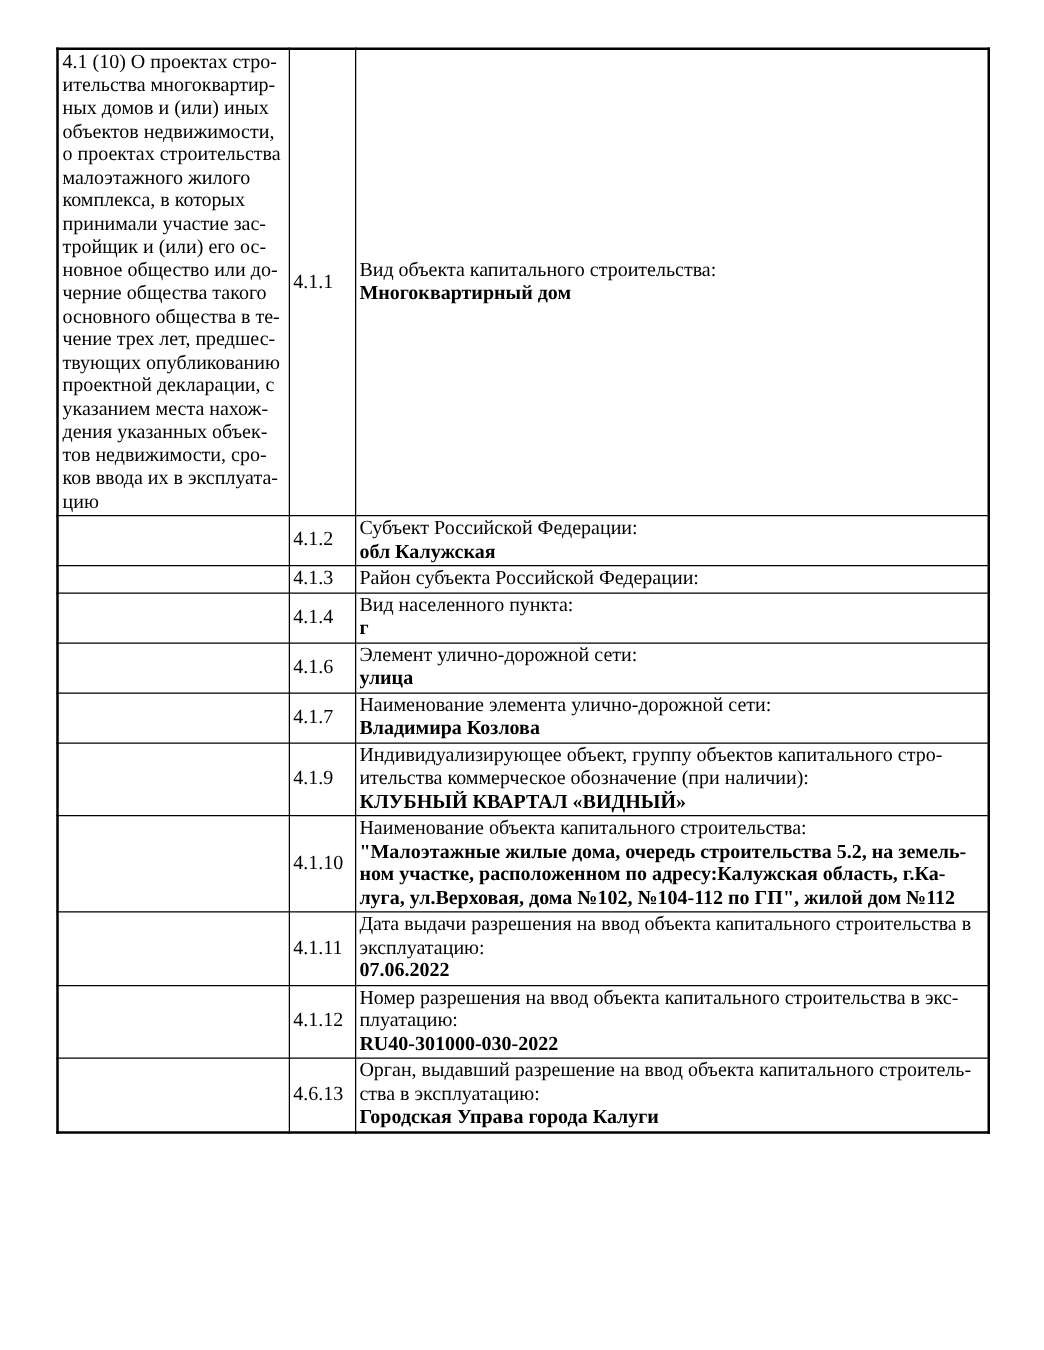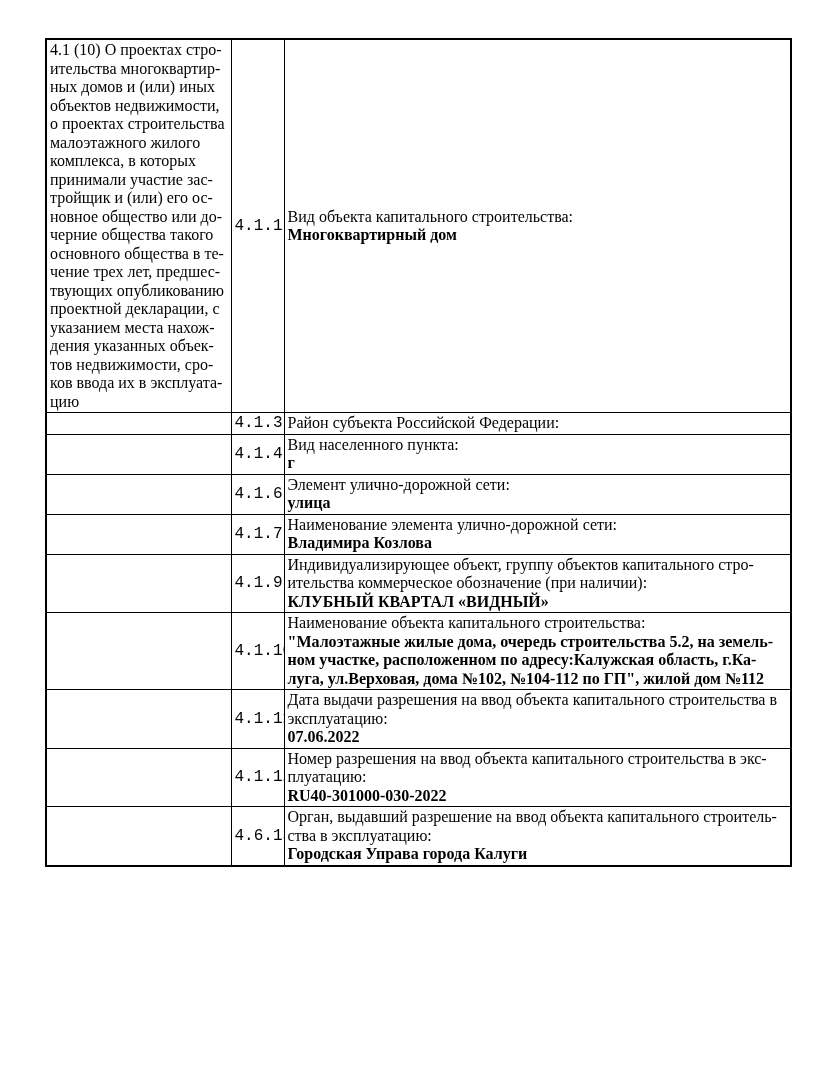--- a/index.html
+++ b/index.html
@@ -36,21 +36,20 @@
     overflow: hidden;
   }
   td.desc {
     padding: 1px 2px 1px 3px;
     margin-top: 32px;
   }
   td.num {
     vertical-align: middle;
     padding-left: 3px;
     padding-right: 1px;
-    font-family: Liberation Mono, monospace;
   }
   td.mid {
     vertical-align: middle;
   }
   .pre {
     white-space: pre-line;
   }
   .bold {
     font-weight: bold;
   }
@@ -85,20 +84,28 @@
 указанием места нахож-
 дения указанных объек-
 тов недвижимости, сро-
 ков ввода их в эксплуата-
 цию</div>
       </td>
       <td class="num mid">4.1.1</td>
       <td class="mid">
         <div class="pre">Вид объекта капитального строительства:</div>
         <div class="val"><span class="pre"></span><span class="pre bold">Многоквартирный дом</span></div>
+      </td>
+    </tr>
+    <tr>
+      <td class="desc"></td>
+      <td class="num">4.1.2</td>
+      <td>
+        <div class="pre">Субъект Российской Федерации:</div>
+        <div class="val"><span class="pre"></span><span class="pre bold">обл Калужская</span></div>
       </td>
     </tr>
     <tr>
       <td class="desc"></td>
       <td class="num">4.1.3</td>
       <td>
         <div class="pre">Район субъекта Российской Федерации:</div>
         <div class="val"><span class="pre"></span><span class="pre bold"></span></div>
       </td>
     </tr>

